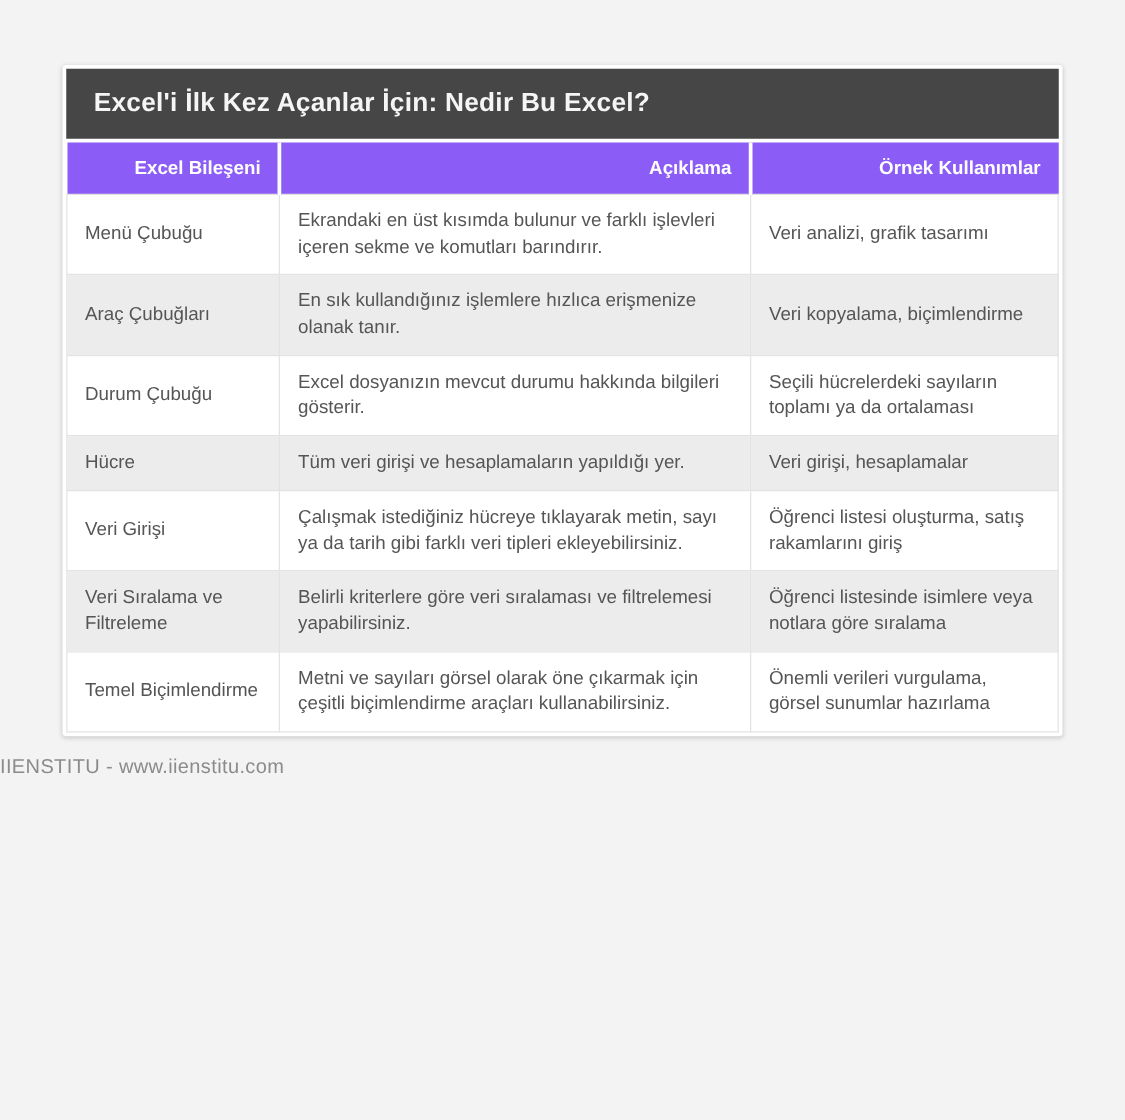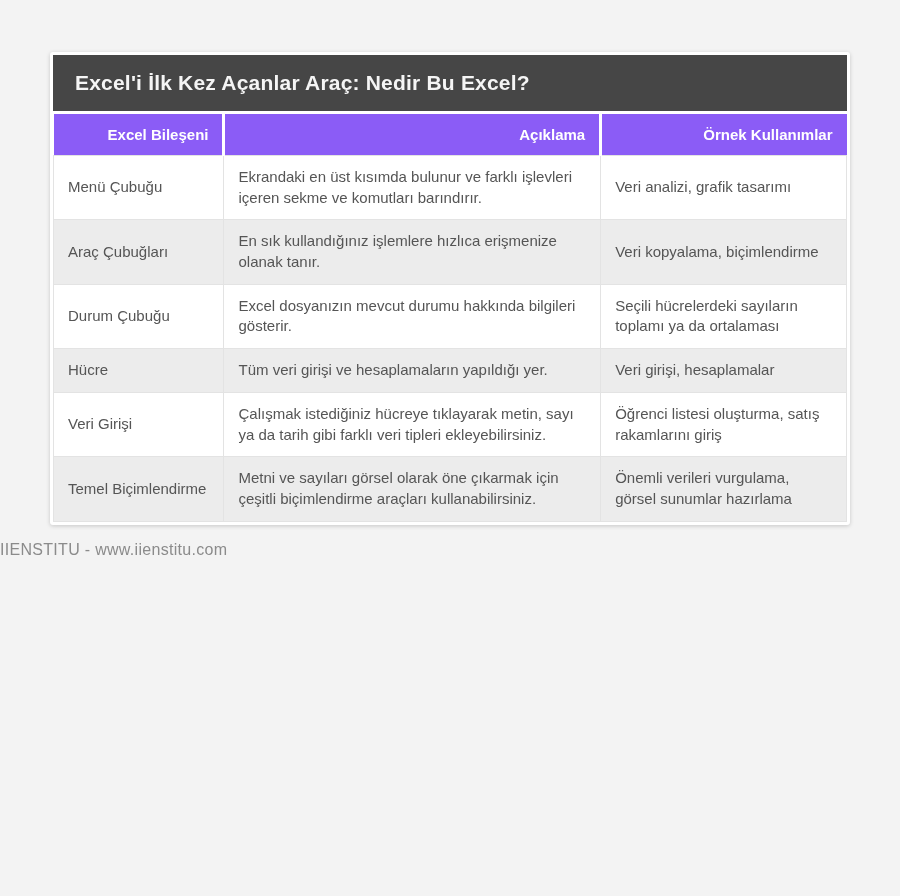--- a/index.html
+++ b/index.html
@@ -64,21 +64,21 @@
     color: #8b8b8b;
     font-size: 16px;
     margin-top: 16px;
     letter-spacing: 0.3px;
   }
 </style>
 </head>
 <body>
 
 <div class="card">
-  <div class="title-bar">Excel'i İlk Kez Açanlar Araç: Nedir Bu Excel?</div>
+  <div class="title-bar">Excel'i İlk Kez Açanlar İçin: Nedir Bu Excel?</div>
 
   <table>
     <colgroup>
       <col class="c1">
         <col class="c2">
         <col class="c3">
     </colgroup>
     <thead>
       <tr>
         <th>Excel Bileşeni</th>
@@ -106,20 +106,25 @@
           <td>Hücre</td>
           <td>Tüm veri girişi ve hesaplamaların yapıldığı yer.</td>
           <td>Veri girişi, hesaplamalar</td>
         </tr>
         <tr>
           <td>Veri Girişi</td>
           <td>Çalışmak istediğiniz hücreye tıklayarak metin, sayı ya da tarih gibi farklı veri tipleri ekleyebilirsiniz.</td>
           <td>Öğrenci listesi oluşturma, satış rakamlarını giriş</td>
         </tr>
         <tr>
+          <td>Veri Sıralama ve Filtreleme</td>
+          <td>Belirli kriterlere göre veri sıralaması ve filtrelemesi yapabilirsiniz.</td>
+          <td>Öğrenci listesinde isimlere veya notlara göre sıralama</td>
+        </tr>
+        <tr>
           <td>Temel Biçimlendirme</td>
           <td>Metni ve sayıları görsel olarak öne çıkarmak için çeşitli biçimlendirme araçları kullanabilirsiniz.</td>
           <td>Önemli verileri vurgulama, görsel sunumlar hazırlama</td>
         </tr>
       </tbody>
   </table>
 </div>
 
 <div class="footer">IIENSTITU - www.iienstitu.com</div>
 

